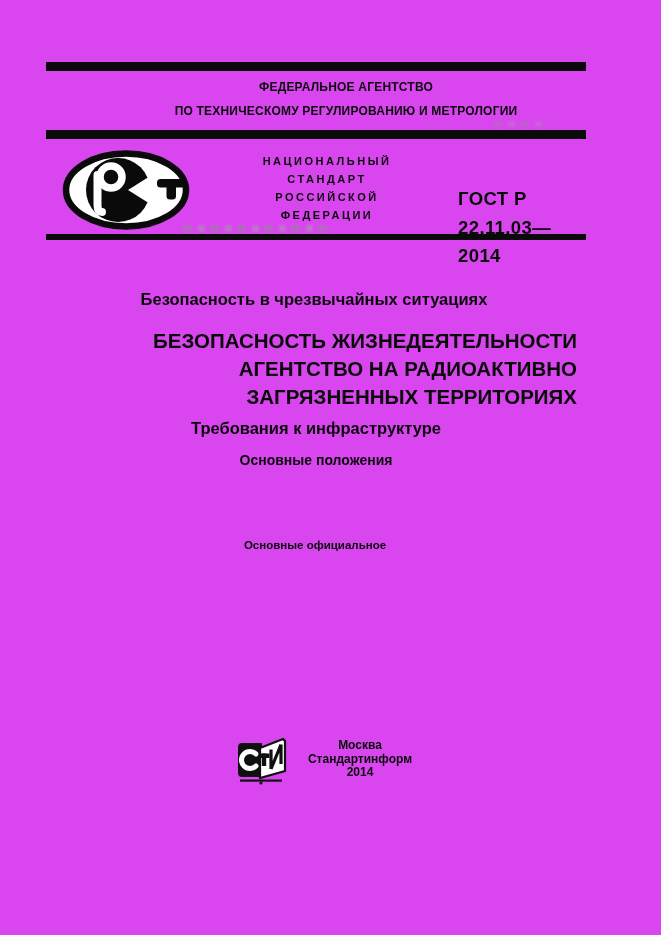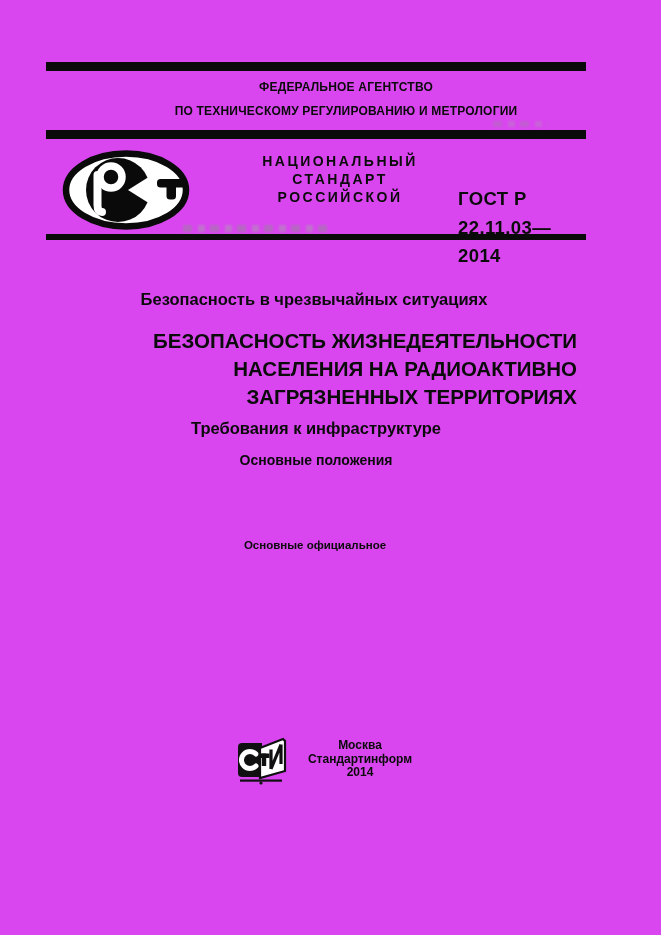--- a/index.html
+++ b/index.html
@@ -23,22 +23,22 @@
   }
   .agency-line{position:absolute;left:30px;width:540px;text-align:center;white-space:nowrap;}
   .agency-line-1{top:2px;}
   .agency-line-2{top:26px;}
 
   .masthead{position:absolute;left:46px;top:139px;width:540px;height:95px;}
 
   .rst-logo{position:absolute;left:16px;top:11px;width:128px;height:80px;}
 
   .std-name{
-    position:absolute;left:194px;top:13px;width:200px;
-    text-align:center;font-weight:700;font-size:14px;
+    position:absolute;left:181px;top:13px;width:200px;
+    text-align:center;font-weight:700;font-size:11px;
     letter-spacing:2.5px;line-height:18px;white-space:nowrap;
   }
   .gost-num{
     position:absolute;left:412px;top:8px;width:130px;
     font-weight:700;font-size:18.5px;line-height:28.5px;
     letter-spacing:.4px;white-space:nowrap;margin-top:38px;
   }
 
   .title-block{position:absolute;left:0;top:0;width:661px;}
   .t-subject{
@@ -98,37 +98,38 @@
       <rect x="95" y="29" width="29" height="8.5" rx="3.5" fill="#0a0a0a"></rect>
       <rect x="104.5" y="29" width="9.5" height="20.5" rx="3.5" fill="#0a0a0a"></rect>
       <path d="M40 62 Q35.5 62 35.5 55 L35.5 25" stroke="#ffffff" stroke-width="8" fill="none" stroke-linecap="round"></path>
       <circle cx="49" cy="27" r="11" stroke="#ffffff" stroke-width="7.5" fill="none"></circle>
     </svg>
 
     <div class="std-name">
       <div>НАЦИОНАЛЬНЫЙ</div>
       <div>СТАНДАРТ</div>
       <div>РОССИЙСКОЙ</div>
+      <div>ФЕДЕРАЦИИ</div>
     </div>
 
     <div class="gost-num">
       <div>ГОСТ Р</div>
       <div>22.11.03—</div>
       <div>2014</div>
     </div>
   </div>
 
   <div class="smudge smudge-1"></div>
   <div class="rule rule-3"></div>
 
   <div class="title-block">
     <div class="t-subject">Безопасность в чрезвычайных ситуациях</div>
     <div class="t-main">
       <div>БЕЗОПАСНОСТЬ ЖИЗНЕДЕЯТЕЛЬНОСТИ</div>
-      <div>НАСЕЛЕНИЯ НА РАДИОАКТИВНО</div>
+      <div>АГЕНТСТВО НА РАДИОАКТИВНО</div>
       <div>ЗАГРЯЗНЕННЫХ ТЕРРИТОРИЯХ</div>
     </div>
     <div class="t-sub1">Требования к инфраструктуре</div>
     <div class="t-sub2">Основные положения</div>
   </div>
 
   <div class="edition">Основные официальное</div>
 
   <svg class="imprint-logo" viewBox="0 0 53 49">
     <path d="M3 11 Q3 7 7 7 L27 7 L27 41 L7 41 Q3 41 3 37 Z" fill="#101010"></path>

